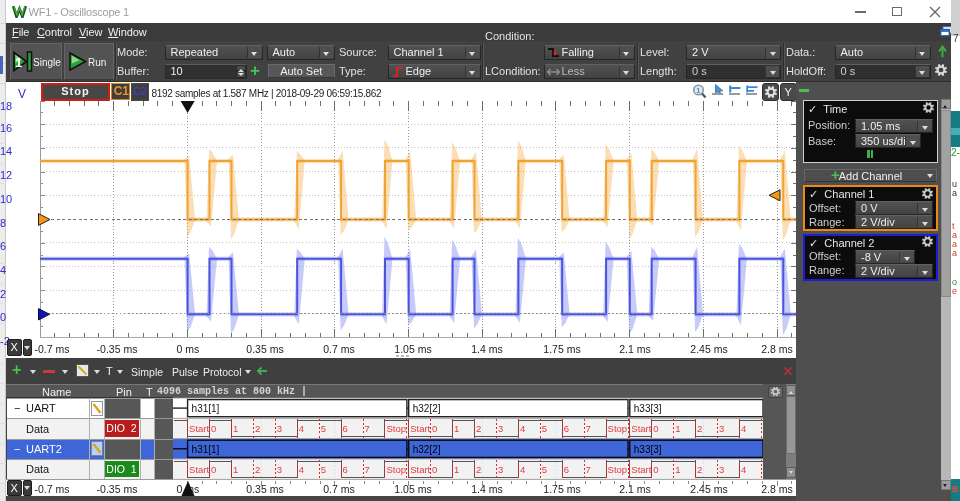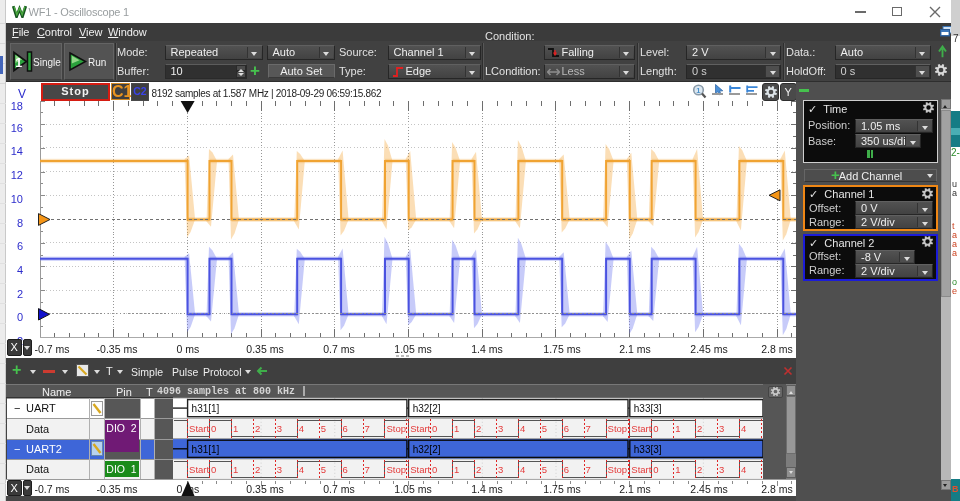--- a/index.html
+++ b/index.html
@@ -3,21 +3,21 @@
 *{margin:0;padding:0;box-sizing:border-box}
 html,body{width:960px;height:501px;overflow:hidden}
 body{font-family:"Liberation Sans",sans-serif;background:#fff;position:relative;font-size:11px}
 .a{position:absolute}
 .lbl{color:#e2e2e2;font-size:11px;line-height:14px}
 .dd{background:linear-gradient(#525252,#424242);border:1px solid #262626;border-top-color:#606060;color:#efefef;font-size:11px;line-height:13px;padding:0 0 0 5px;height:15px}
 .dd .ar{position:absolute;right:1px;top:1px;bottom:1px;width:14px;background:#4e4e4e;border-left:1px solid #333}
 .dd .ar:after{content:"";position:absolute;left:3.5px;top:5px;border:3.5px solid transparent;border-top:4px solid #dcdcdc}
 .ddk{background:#303030}
 .axl{color:#1c1c1c;font-size:10.5px;text-align:center}
-.vxl{color:#2d2dcc;font-size:11px;text-align:right}
+.vxl{color:#2d2dcc;font-size:11px;text-align:left}
 </style></head><body>
 
 <div class="a" style="left:0;top:0;width:5.5px;height:501px;background:#ececec;border-right:1px solid #c9c9c9"></div>
 <div class="a" style="left:0;top:23px;width:5px;height:1px;background:#d8d8d8"></div>
 <div class="a" style="left:0;top:43px;width:5px;height:1px;background:#d8d8d8"></div>
 <div class="a" style="left:0;top:63px;width:5px;height:1px;background:#d8d8d8"></div>
 <div class="a" style="left:0;top:56px;width:3px;height:18px;background:#4466bb"></div>
 <div class="a" style="left:0;top:83px;width:5px;height:1px;background:#d8d8d8"></div>
 <div class="a" style="left:0;top:103px;width:9px;height:1px;background:#e0e0e0"></div>
 <div class="a" style="left:0;top:123px;width:9px;height:1px;background:#e0e0e0"></div>
@@ -142,22 +142,22 @@
       <line x1="4.23" y1="5.85" x2="1.36" y2="4.67"></line>
       <line x1="5.85" y1="4.23" x2="4.67" y2="1.36"></line>
       <line x1="8.15" y1="4.23" x2="9.33" y2="1.36"></line>
       <line x1="9.77" y1="5.85" x2="12.64" y2="4.67"></line>
     </g>
   </svg>
 
 <div class="a" style="left:5.5px;top:82px;width:790.5px;height:19px;background:#fff"></div>
 <div class="a" style="left:18px;top:87px;color:#2d2dcc;font-size:12px">V</div>
 <div class="a" style="left:41px;top:83px;width:69px;height:17.5px;background:#474747;border:2px solid #d51c12;color:#f2f2f2;font-size:11px;line-height:13px;text-align:center;letter-spacing:1px;font-weight:bold">Stop</div>
-<div class="a" style="left:111px;top:83px;width:19px;height:17px;background:#3f3f3f;border:1px solid #cf8722;color:#e89420;font-size:16px;line-height:15px;text-align:center;font-weight:bold">C1</div>
-<div class="a" style="left:131px;top:83px;width:18px;height:17.5px;background:#3f3f3f;border:1px solid #4a4a4a;color:#3a43e8;font-size:10.5px;line-height:15px;text-align:center;font-weight:bold">C2</div>
+<div class="a" style="left:111px;top:83px;width:19px;height:17px;background:#3f3f3f;border:1px solid #cf8722;color:#e89420;font-size:12px;line-height:15px;text-align:right;font-weight:bold">C1</div>
+<div class="a" style="left:131px;top:83px;width:18px;height:17.5px;background:#3f3f3f;border:1px solid #4a4a4a;color:#3a43e8;font-size:10.5px;line-height:15px;text-align:center;font-weight:normal">C2</div>
 <div class="a" style="left:151.5px;top:87.5px;color:#1d1d1d;font-size:10px;letter-spacing:-0.3px">8192 samples at 1.587 MHz | 2018-09-29 06:59:15.862</div>
 
 <svg class="a" style="left:692px;top:84px" width="15" height="16" viewBox="0 0 15 16">
   <circle cx="6.5" cy="6" r="4.8" fill="#dce8f2" stroke="#8a9aa8" stroke-width="1.6"></circle>
   <path d="M10 9.5 L13.5 13.5" stroke="#555" stroke-width="2.2"></path>
   <text x="4.2" y="8.6" font-size="7.5" fill="#4a90c8" font-weight="bold">1</text>
 </svg>
 <svg class="a" style="left:712.5px;top:83.5px" width="12" height="12" viewBox="0 0 12 12">
   <path d="M2.5 0.5 L2.5 9.8 L4.9 7.6 L6.3 10.8 L8 10 L6.6 7.1 L9.8 6.8 Z" fill="#4a90d8" stroke="#2a60a0" stroke-width="0.7"></path>
 </svg>
@@ -596,21 +596,21 @@
 
 <div class="a" style="left:91px;top:400.5px;width:12px;height:15px;background:#fdfdfd;border:1px solid #999"></div>
 <svg class="a" style="left:91px;top:400.5px" width="12" height="15" viewBox="0 0 12 15">
     <path d="M2.5 3 L9.5 12" stroke="#d8a820" stroke-width="2.4"></path>
   </svg>
 <div class="a" style="left:91px;top:441px;width:12px;height:15px;background:#b9d2ee;border:1px solid #6a87a8"></div>
 <svg class="a" style="left:91px;top:441px" width="12" height="15" viewBox="0 0 12 15">
     <path d="M2.5 3 L9.5 12" stroke="#d8a820" stroke-width="2.4"></path>
   </svg>
 
-<div class="a" style="left:104.5px;top:420.3px;width:34px;height:32px;background:#701a75;color:#fff;font-size:10.5px;line-height:16px;text-align:center">DIO&nbsp;&nbsp;2</div>
+<div class="a" style="left:104.5px;top:420.3px;width:34px;height:17px;background:#b91c1c;color:#fff;font-size:10.5px;line-height:16px;text-align:center">DIO&nbsp;&nbsp;2</div>
 <div class="a" style="left:104.5px;top:461px;width:34px;height:16.3px;background:#1a8b1a;color:#fff;font-size:10.5px;line-height:16px;text-align:center">DIO&nbsp;&nbsp;1</div>
 
 <svg class="a" style="left:0;top:0" width="960" height="501" viewBox="0 0 960 501">
     <rect x="173.0" y="398.0" width="590.0" height="20.30000000000001" fill="#ffffff"></rect>
 <rect x="173.0" y="418.3" width="590.0" height="20.30000000000001" fill="#f2f2f2"></rect>
 <rect x="173.0" y="459.0" width="590.0" height="20.399999999999977" fill="#f2f2f2"></rect>
 <line x1="187.4" y1="398.0" x2="187.4" y2="479.4" stroke="#cfcfcf" stroke-width="1" stroke-dasharray="1 2.4"></line>
 <line x1="261.1" y1="398.0" x2="261.1" y2="479.4" stroke="#cfcfcf" stroke-width="1" stroke-dasharray="1 2.4"></line>
 <line x1="334.8" y1="398.0" x2="334.8" y2="479.4" stroke="#cfcfcf" stroke-width="1" stroke-dasharray="1 2.4"></line>
 <line x1="408.5" y1="398.0" x2="408.5" y2="479.4" stroke="#cfcfcf" stroke-width="1" stroke-dasharray="1 2.4"></line>

